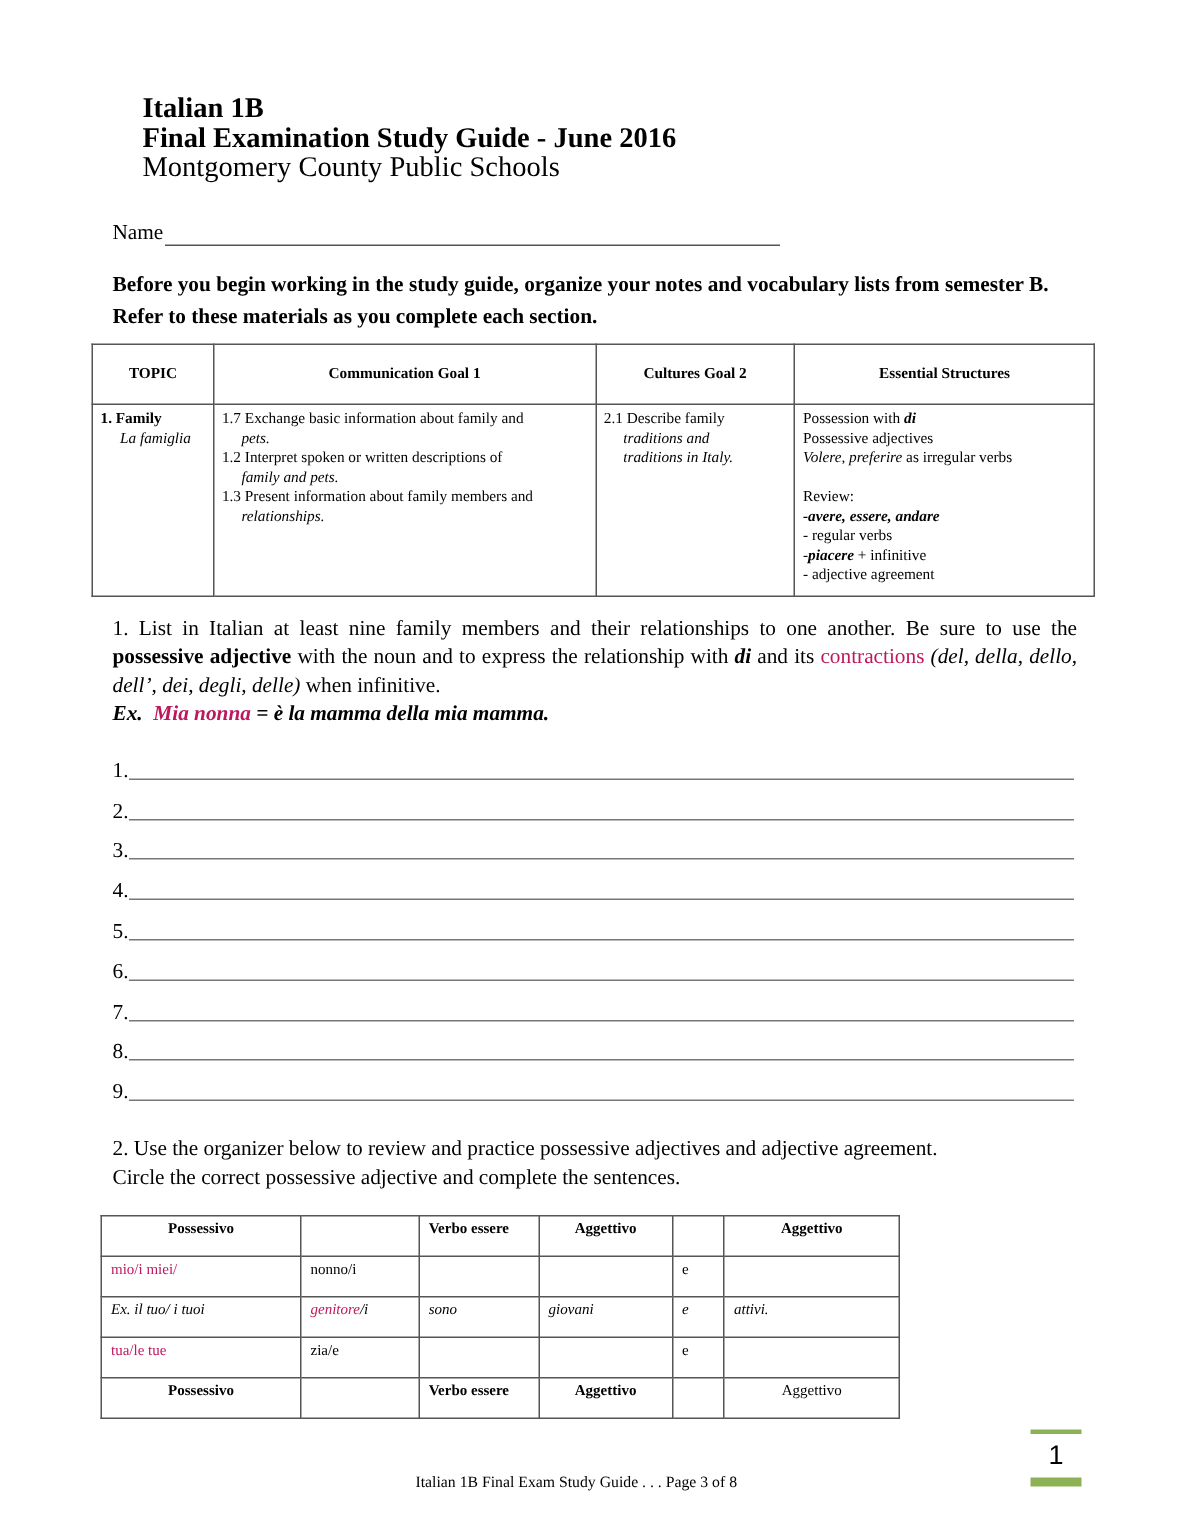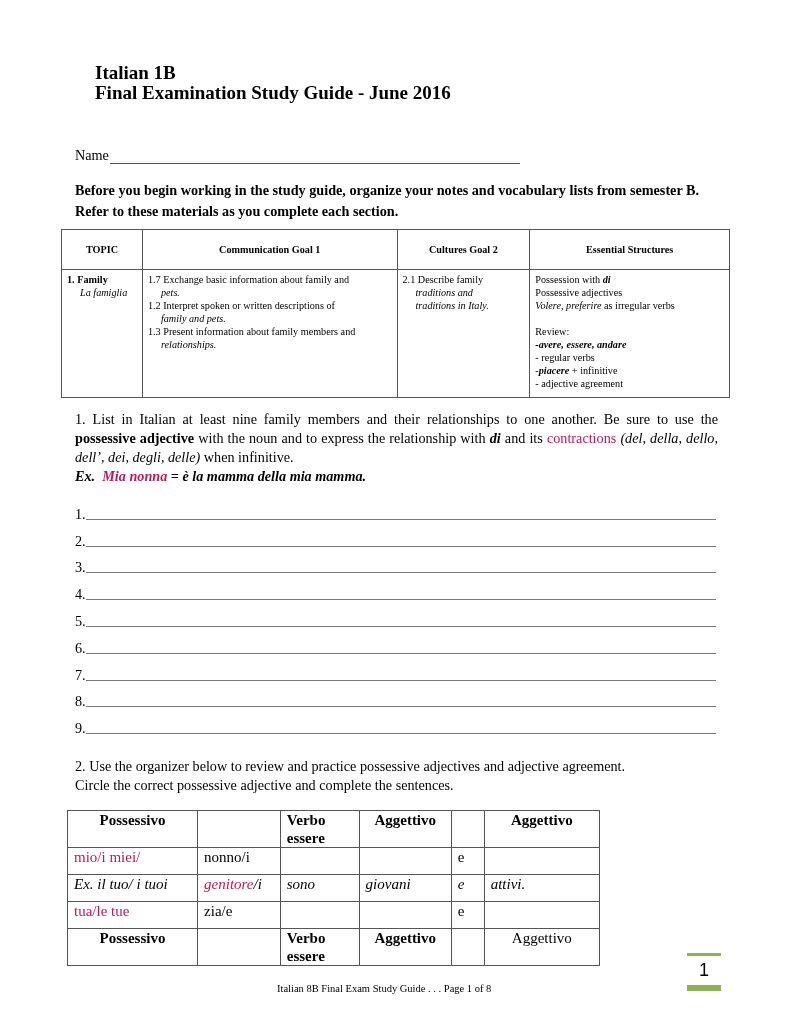--- a/index.html
+++ b/index.html
@@ -20,36 +20,37 @@
   .red { color:#be185d; }
   .it { font-style:italic; }
   .bi { font-weight:bold; font-style:italic; }
 
   .q1 { left:75px; top:410px; width:643px; font-size:14.2px; line-height:19px; text-align:justify; }
   .lines { left:75px; top:496px; width:641px; font-size:14.2px; }
   .line-row { display:flex; align-items:flex-end; height:26.8px; }
   .line-row .rule { flex:1; border-bottom:1px solid #777; height:14px; margin-bottom:3px; }
   .q2 { left:75px; top:757px; width:660px; font-size:14.2px; line-height:19px; }
 
-  table.org { position:absolute; left:67px; top:810px; width:533px; border-collapse:collapse; font-size:15px; }
+  table.org { position:absolute; left:67px; top:810px; width:533px; border-collapse:collapse; font-size:10px; }
   table.org td { border:1px solid #555; height:26px; padding:0 6px; line-height:18px; vertical-align:top; }
   table.org td.h { font-weight:bold; text-align:center; }
   table.org td.c { text-align:center; }
 
   .footer { left:277px; top:983px; font-size:10.5px; }
   .pg { left:687px; top:953px; width:34px; text-align:center; font-family:"Liberation Sans", sans-serif; font-size:18px; }
   .pg .bar-top { height:3px; background:#8db255; margin:0 0 4px 0; }
   .pg .bar-bot { height:6px; background:#8db255; margin-top:4px; }
 </style>
 </head>
 <body>
 
 <div class="abs hdr">
   <div class="b">Italian 1B</div>
   <div class="b">Final Examination Study Guide  - June 2016</div>
+  <div>Montgomery County Public Schools</div>
 </div>
 
 <div class="abs name-row">
   <span>Name</span>
     <span class="name-line"></span>
 </div>
 
 <div class="abs intro">Before you begin working in the study guide, organize your notes and vocabulary lists from semester B.  Refer to these materials as you complete each section.</div>
 
 <table class="goals">
@@ -202,13 +203,13 @@
   </tr>
 </tbody>
   </table>
 
 <div class="abs pg">
   <div class="bar-top"></div>
   <div>1</div>
   <div class="bar-bot"></div>
 </div>
 
-<div class="abs footer">Italian 8B Final Exam Study Guide . . . Page 1 of 8</div>
+<div class="abs footer">Italian 1B Final Exam Study Guide . . . Page 3 of 8</div>
 
 </body></html>

